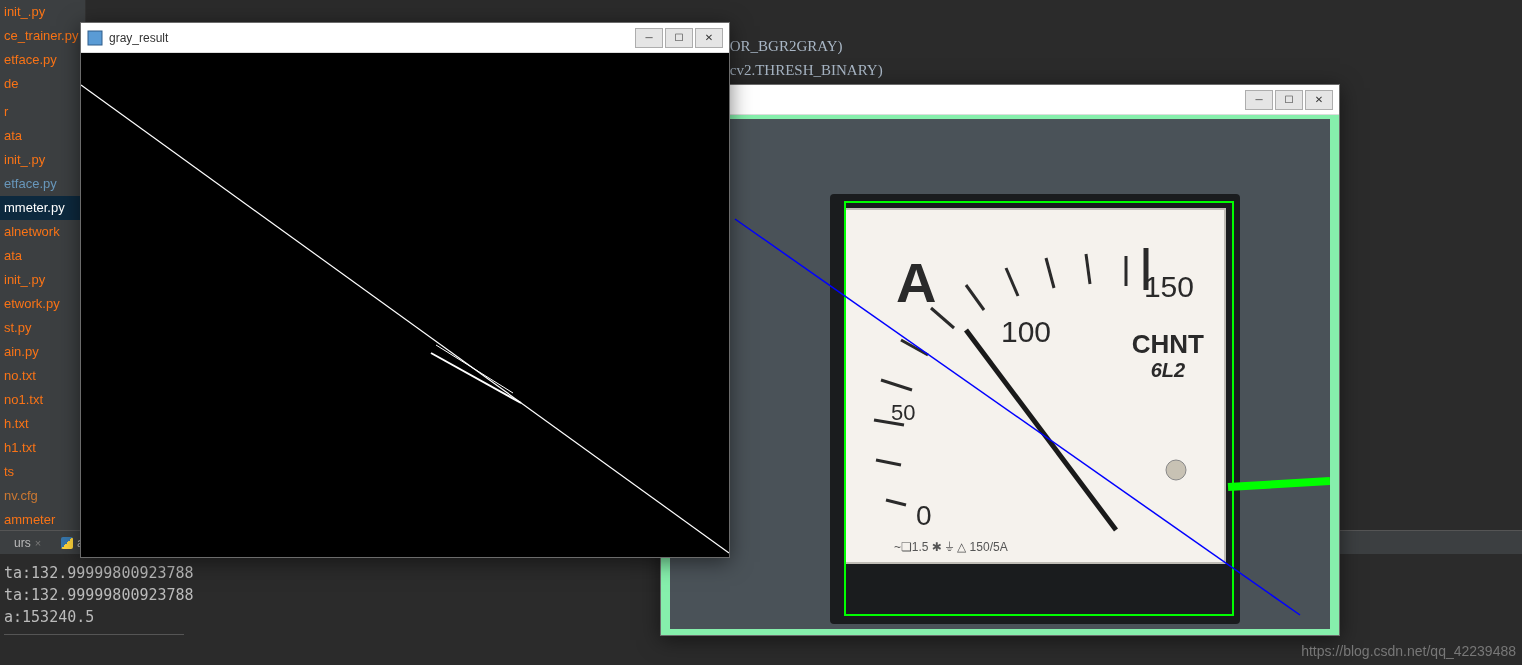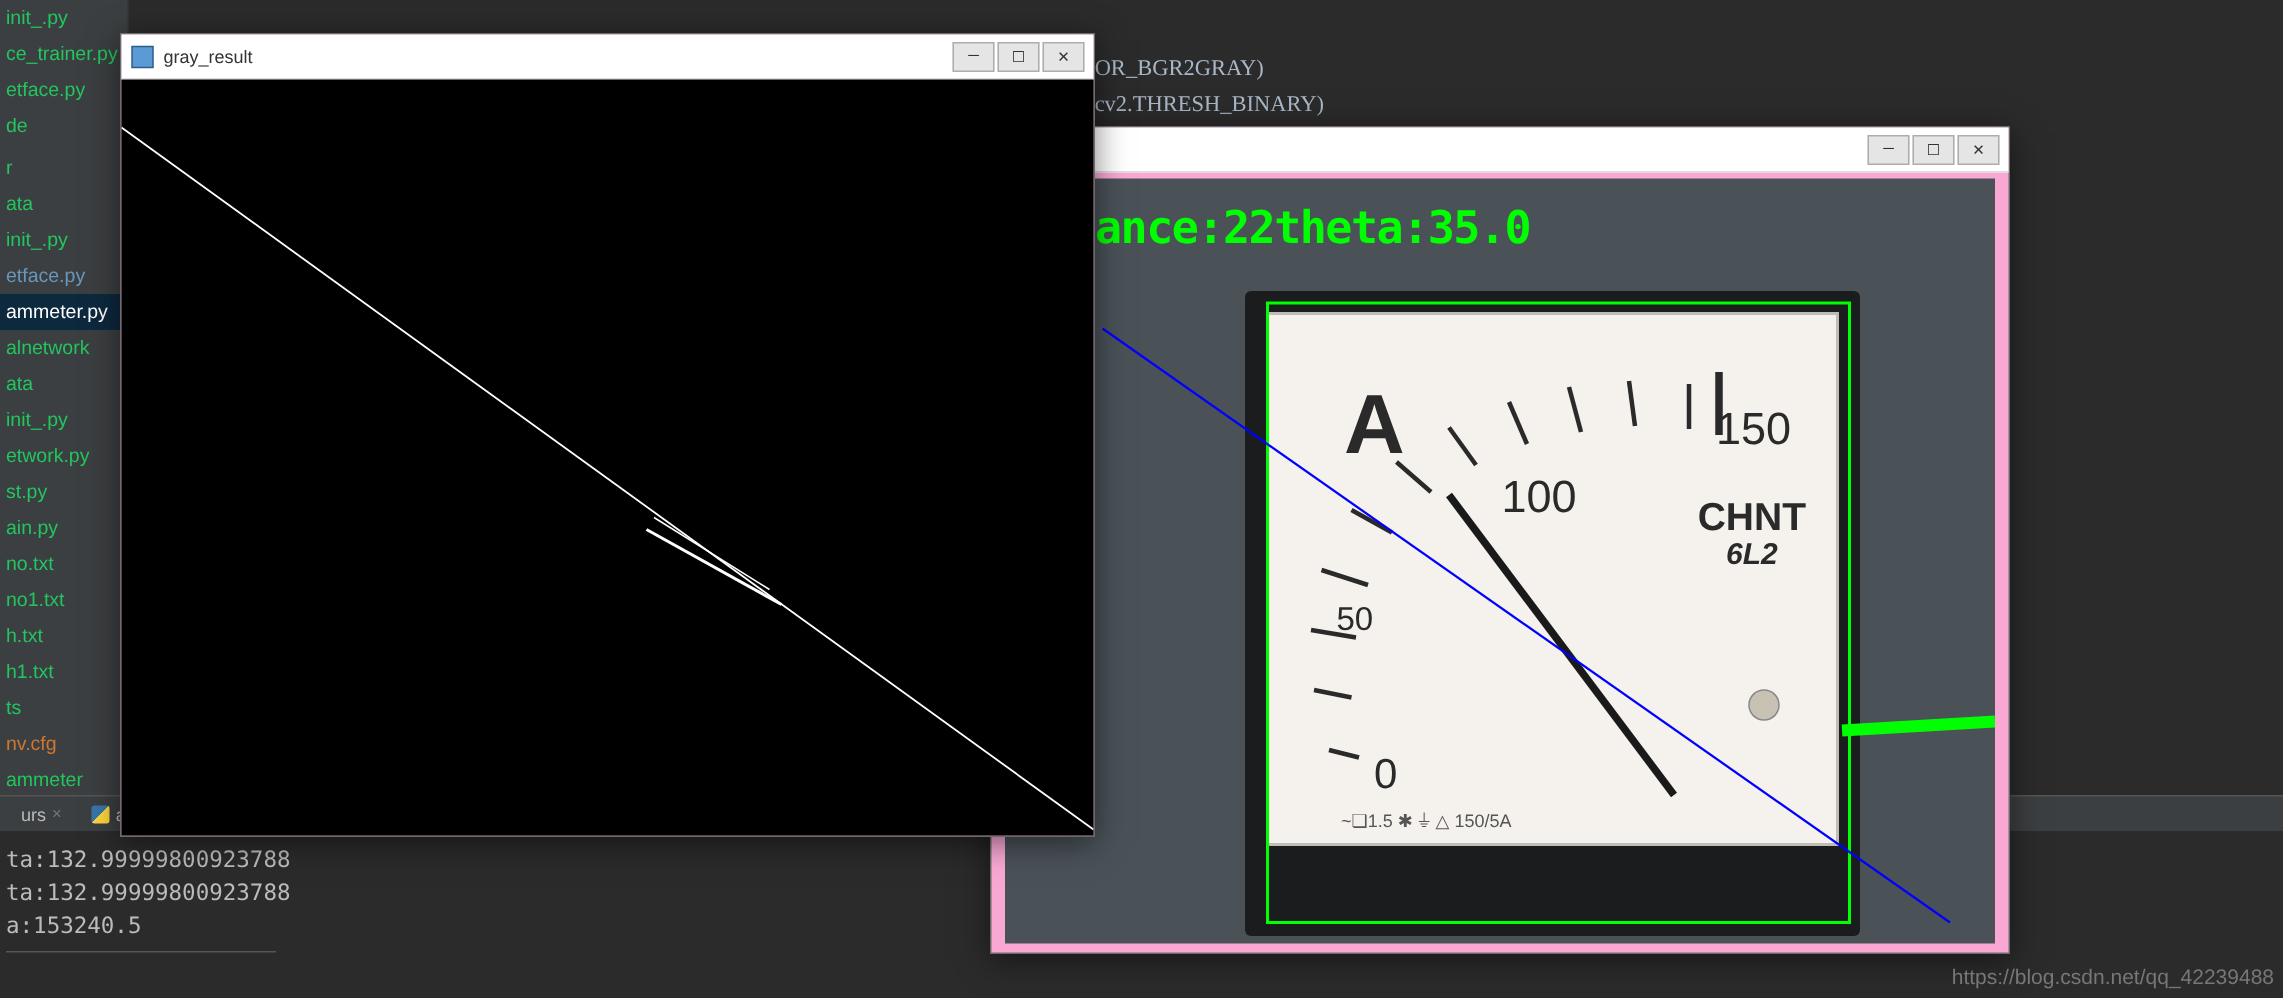--- a/index.html
+++ b/index.html
@@ -21,21 +21,21 @@
     width: 86px;
     height: 530px;
     background: #3c3f41;
     border-right: 1px solid #323232;
     overflow: hidden;
   }
   .file-item {
     padding: 2px 4px;
     white-space: nowrap;
     font-size: 13px;
-    color: #22c55e;
+    color: #f97316;
     line-height: 20px;
   }
   .file-item.sel { background: #0d293e; color: #ffffff; }
   .file-item.active { color: #6897bb; }
   .file-item.cfg { color: #cc7832; }
 
   
   .editor-bg {
     position: absolute;
     left: 86px; top: 0;
@@ -100,21 +100,21 @@
     position: absolute;
     right: 6px; bottom: 6px;
     font-size: 14px;
     color: #777;
     font-family: sans-serif;
   }
 
   
   .win {
     position: absolute;
-    background: #f9a8d4;
+    background: #86efac;
     border: 1px solid #6b6b6b;
     box-shadow: 0 4px 20px rgba(0,0,0,0.5);
   }
   .win-titlebar {
     height: 30px;
     background: #ffffff;
     display: flex;
     align-items: center;
     padding: 0 6px;
     border-bottom: 1px solid #ddd;
@@ -212,21 +212,21 @@
 <div class="sidebar">
   <div class="file-item">init_.py</div>
   <div class="file-item">ce_trainer.py</div>
   <div class="file-item">etface.py</div>
   <div class="file-item">de</div>
   <div class="file-item"> </div>
   <div class="file-item">r</div>
   <div class="file-item">ata</div>
   <div class="file-item">init_.py</div>
   <div class="file-item active">etface.py</div>
-  <div class="file-item sel">ammeter.py</div>
+  <div class="file-item sel">mmeter.py</div>
   <div class="file-item">alnetwork</div>
   <div class="file-item">ata</div>
   <div class="file-item">init_.py</div>
   <div class="file-item">etwork.py</div>
   <div class="file-item">st.py</div>
   <div class="file-item">ain.py</div>
   <div class="file-item">no.txt</div>
   <div class="file-item">no1.txt</div>
   <div class="file-item">h.txt</div>
   <div class="file-item">h1.txt</div>
@@ -318,21 +318,20 @@
         </div>
       </div>
 
       <div class="green-rect" style="left:174px; top:82px; width:390px; height:415px;"></div>
 
       <svg style="position:absolute;left:0;top:0;width:100%;height:100%;pointer-events:none;">
         <line x1="558" y1="368" x2="660" y2="362" stroke="#00ff00" stroke-width="8"></line>
         <line x1="65" y1="100" x2="630" y2="496" stroke="#0000ff" stroke-width="1.5"></line>
       </svg>
 
-      <div class="overlay-text">ance:22theta:35.0</div>
     </div>
   </div>
 </div>
 
 <div class="win gray-window">
   <div class="win-titlebar">
     <span class="win-icon">
       <svg width="16" height="16" viewBox="0 0 16 16">
           <rect x="1" y="1" width="14" height="14" fill="#5a9bd5" stroke="#2e5c8a"></rect>
         </svg>

